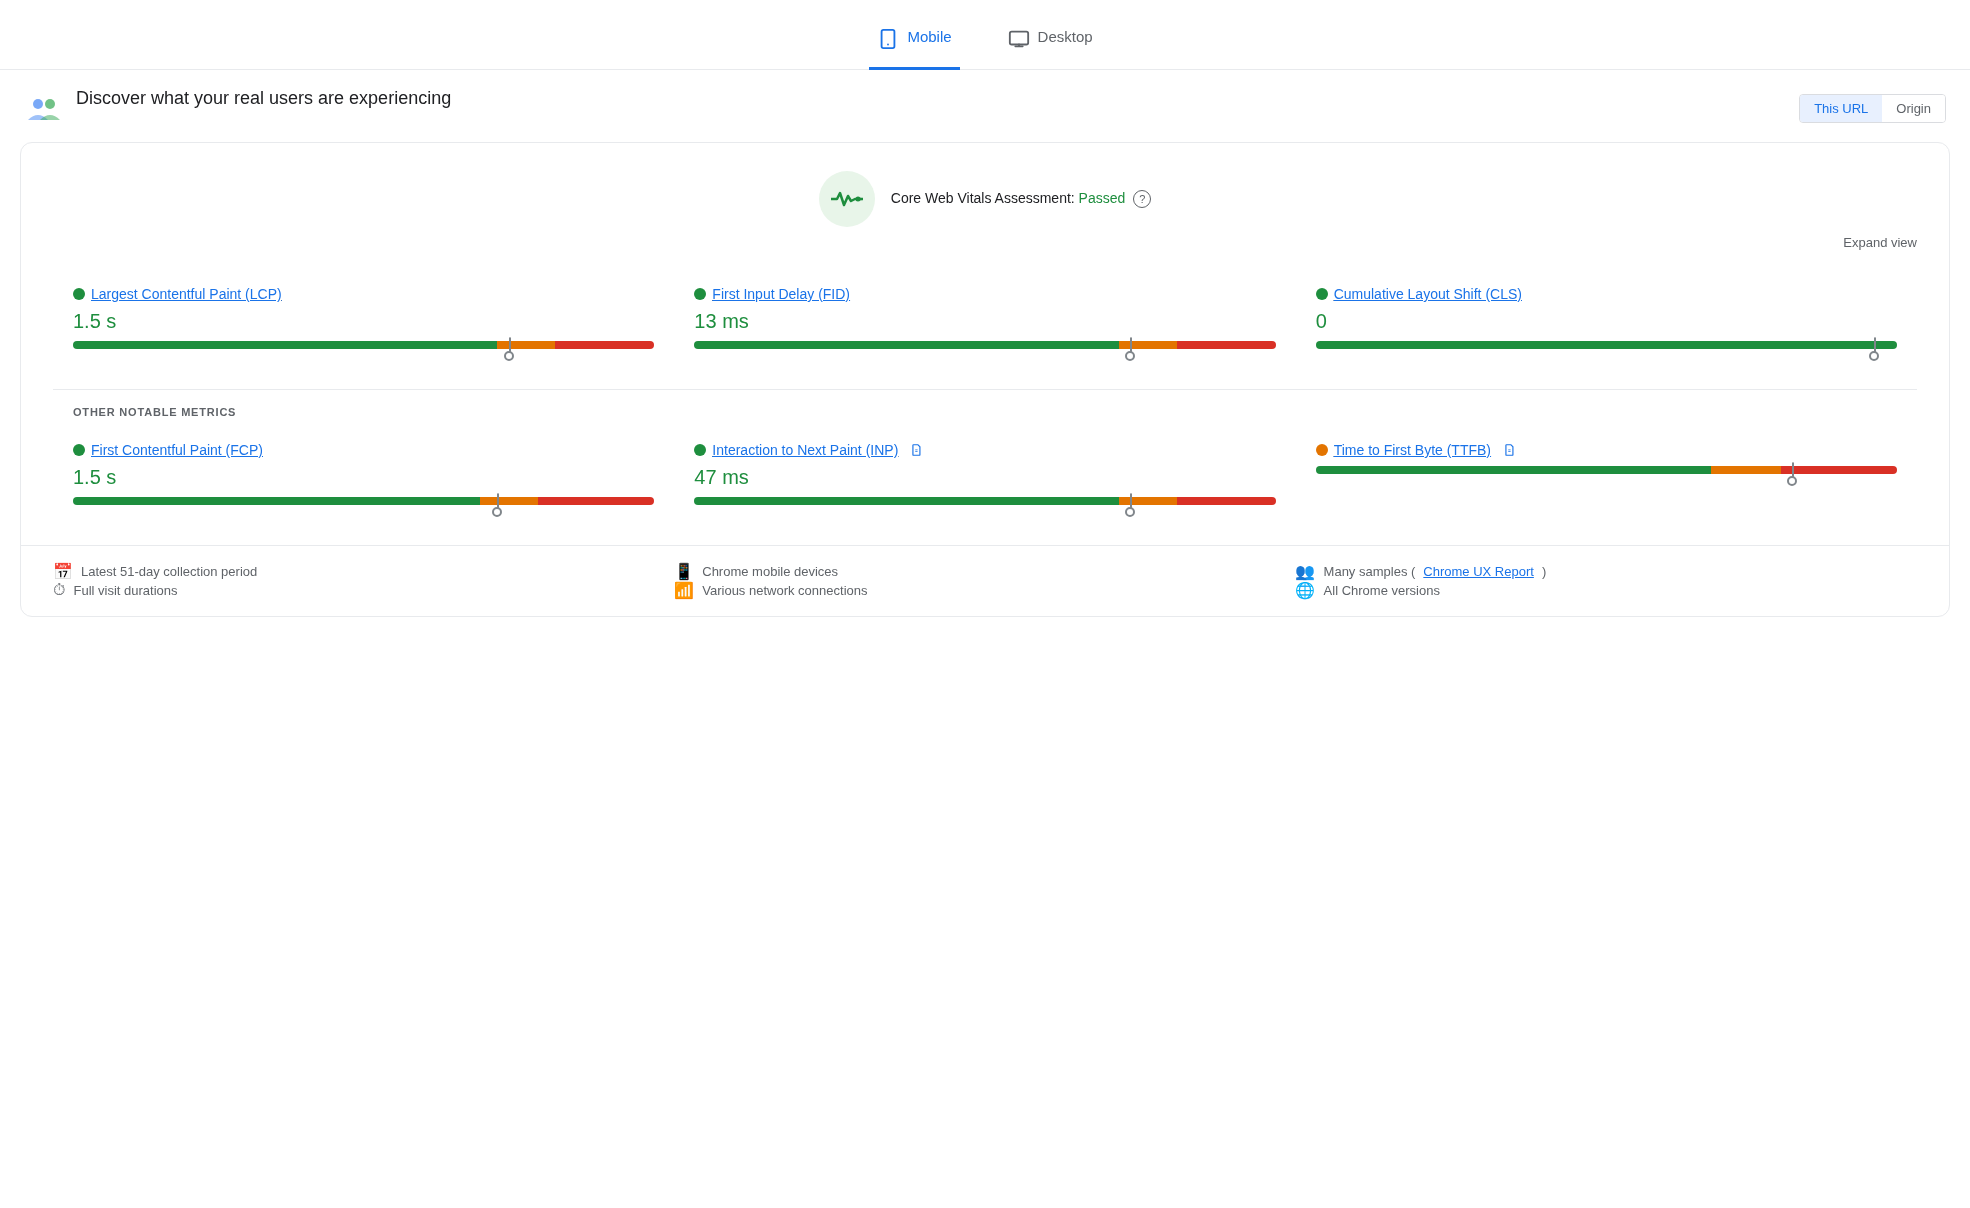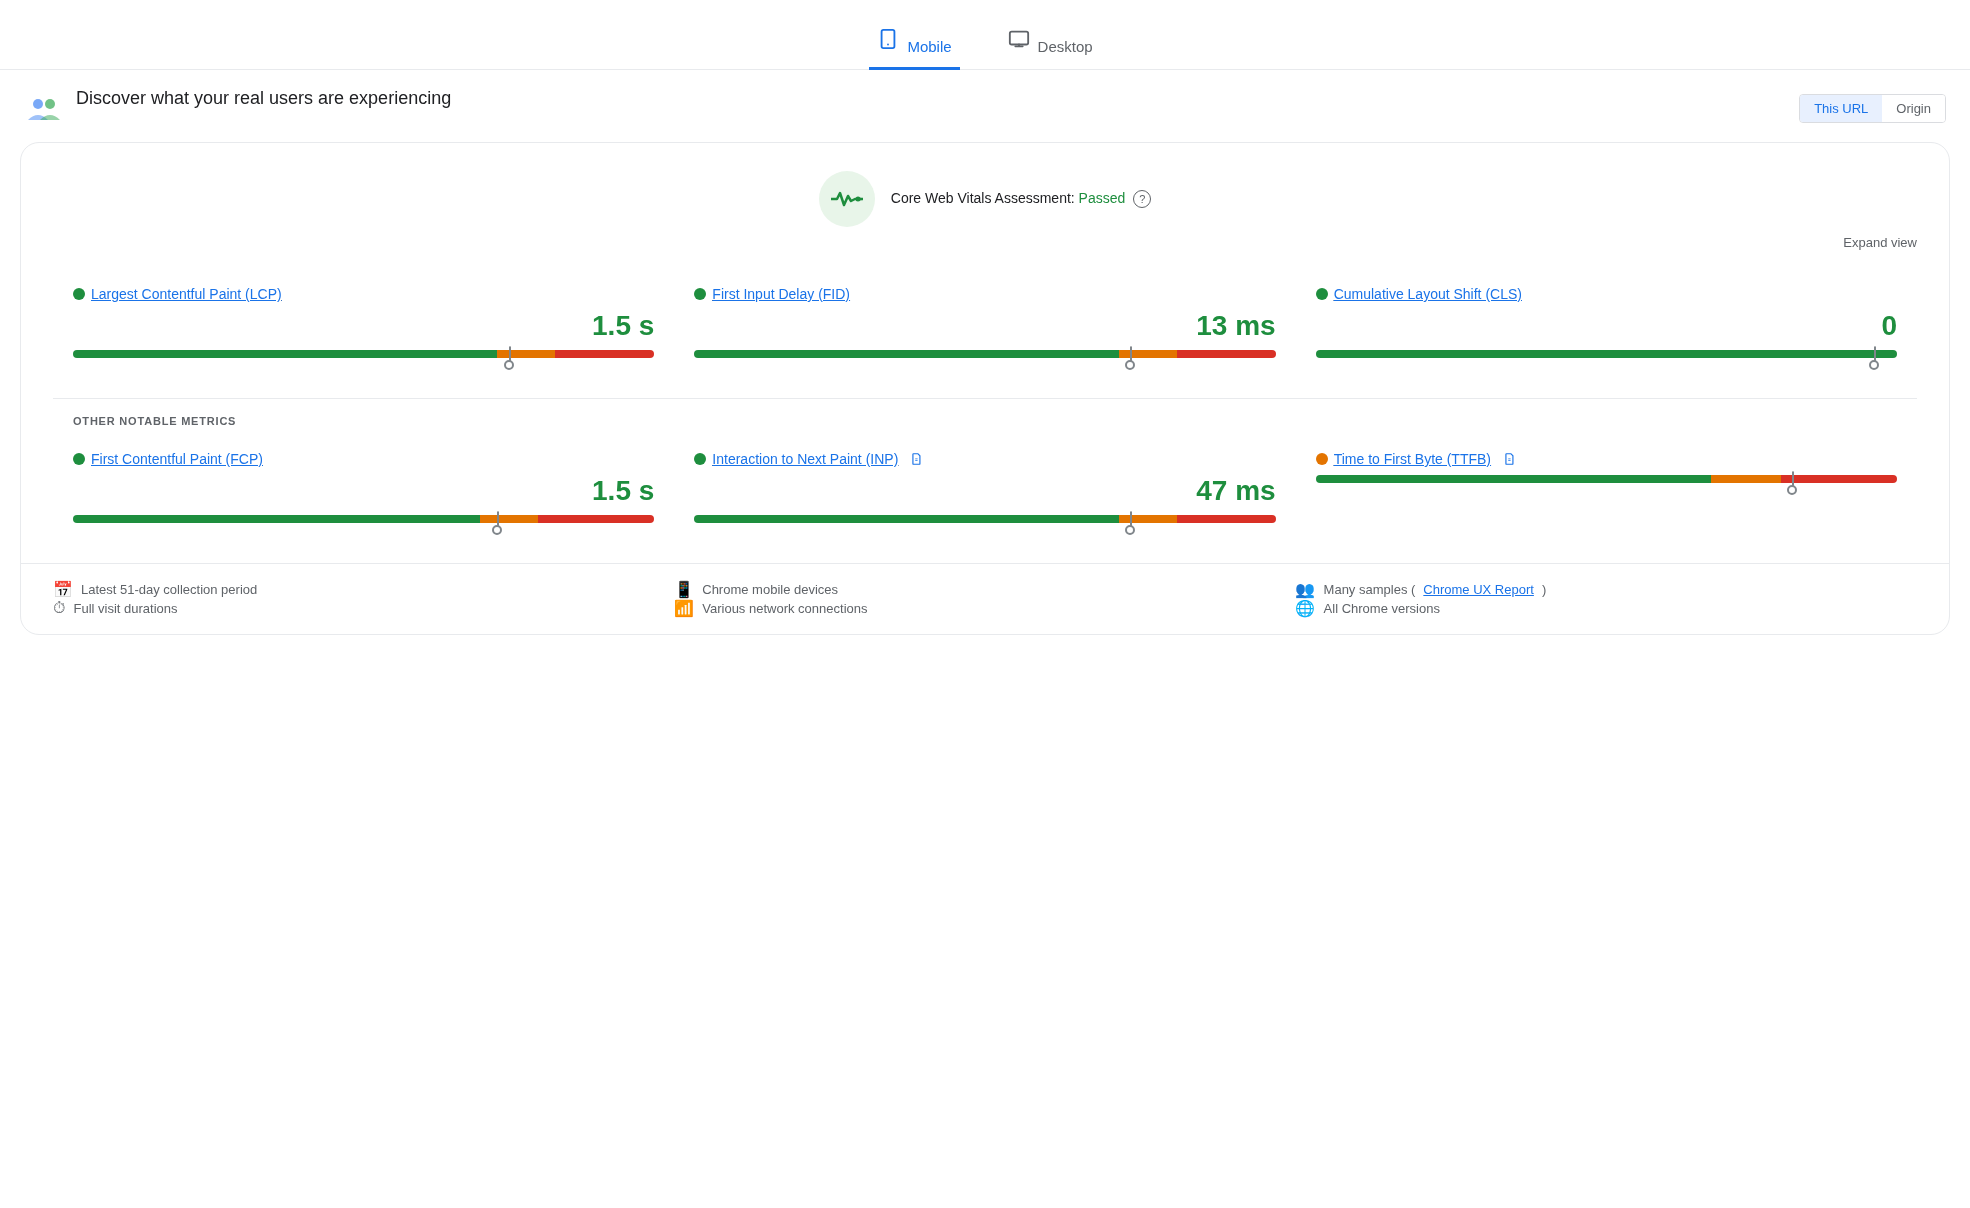--- a/index.html
+++ b/index.html
@@ -14,21 +14,21 @@
     .tab-bar {
       display: flex;
       justify-content: center;
       align-items: flex-end;
       padding: 16px 0 0 0;
       border-bottom: 1px solid #e8eaed;
       gap: 40px;
     }
     .tab {
       display: flex;
-      align-items: flex-end;
+      align-items: flex-start;
       gap: 8px;
       padding: 12px 8px;
       cursor: pointer;
       font-size: 15px;
       color: #5f6368;
       border-bottom: 3px solid transparent;
       margin-bottom: -1px;
     }
     .tab.active {
       color: #1a73e8;
@@ -77,21 +77,21 @@
     .url-toggle button.active {
       background: #e8f0fe;
       color: #1a73e8;
       font-weight: 500;
     }
 
     
     .main-card {
       margin: 0 20px 20px 20px;
       border: 1px solid #e8eaed;
-      border-radius: 19px;
+      border-radius: 12px;
       padding: 28px 32px 0 32px;
     }
 
     
     .assessment-header {
       display: flex;
       align-items: center;
       justify-content: center;
       gap: 16px;
       margin-bottom: 8px;
@@ -163,23 +163,23 @@
     .dot-orange { background: #e37400; }
 
     .metric-name {
       font-size: 14px;
       color: #1a73e8;
       text-decoration: underline;
       cursor: pointer;
     }
 
     .metric-value {
-      text-align: right;
-      font-size: 28px;
-      font-weight: 700;
+      text-align: left;
+      font-size: 20px;
+      font-weight: 400;
       margin-bottom: 8px;
     }
     .metric-value.green { color: #1e8e3e; }
     .metric-value.orange { color: #e37400; }
 
     
     .bar-container {
       position: relative;
       height: 8px;
       border-radius: 4px;

